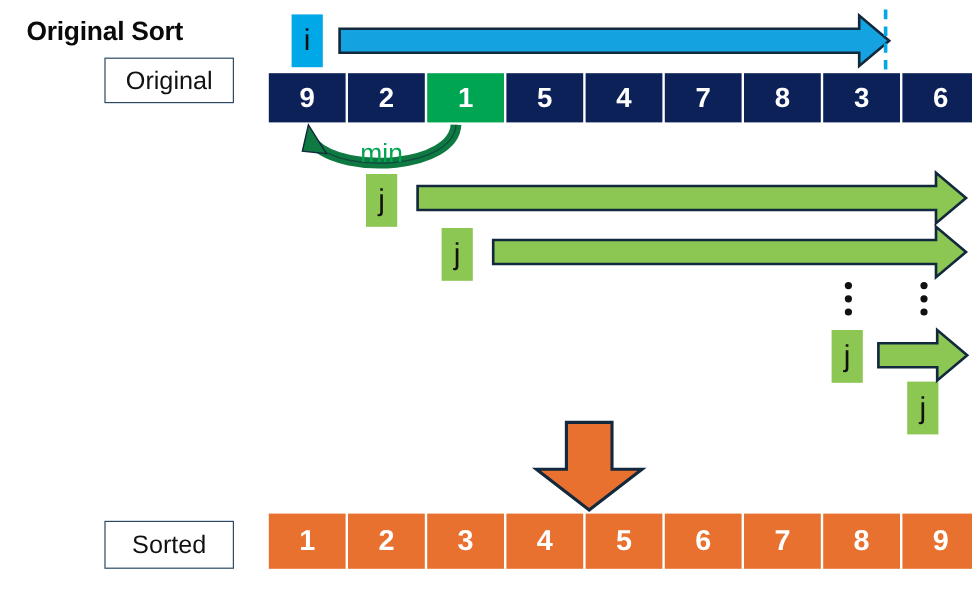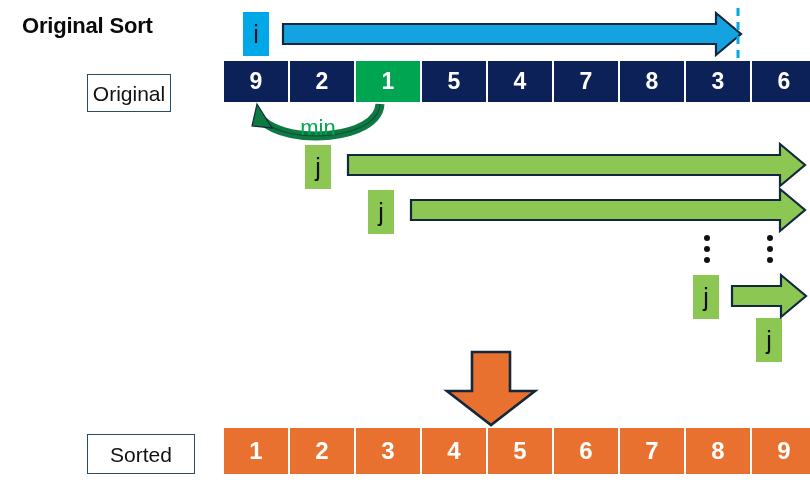--- a/index.html
+++ b/index.html
@@ -43,22 +43,22 @@
     color: #111111;
     font-size: 21px;
     line-height: 1;
     display: flex;
     align-items: center;
     justify-content: center;
     white-space: nowrap;
   }
   #label-original {
     left: 87px;
-    top: 74px;
-    width: 84px;
+    top: 48px;
+    width: 108px;
     height: 38px;
   }
   #label-sorted {
     left: 87px;
     top: 434px;
     width: 108px;
     height: 40px;
   }
 
   

